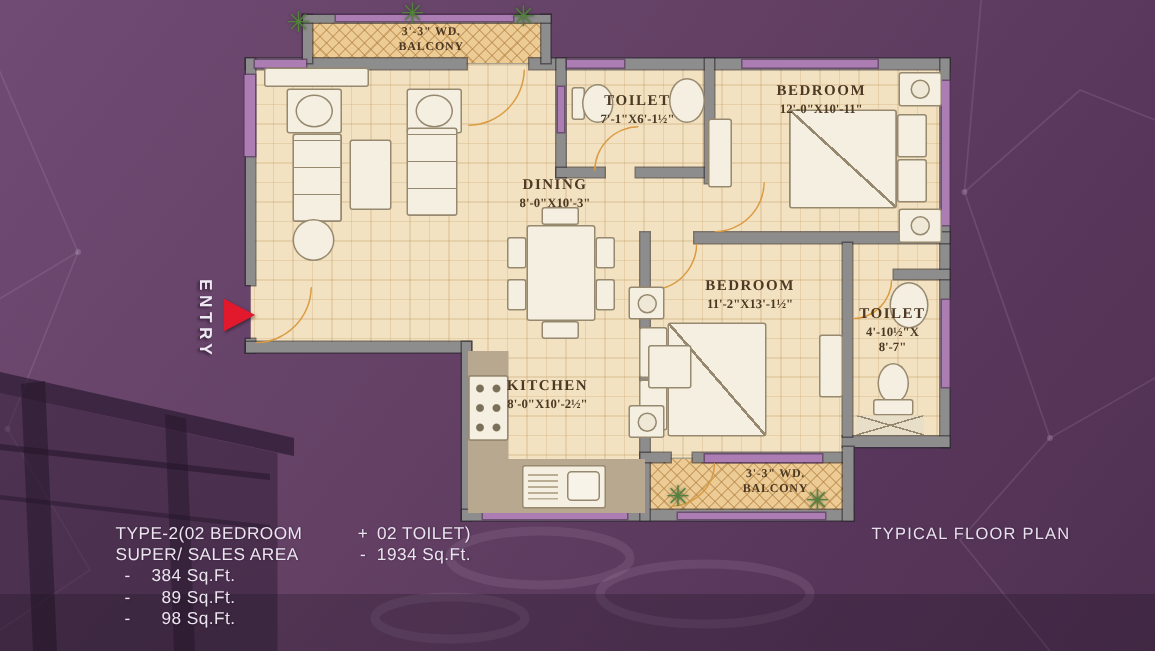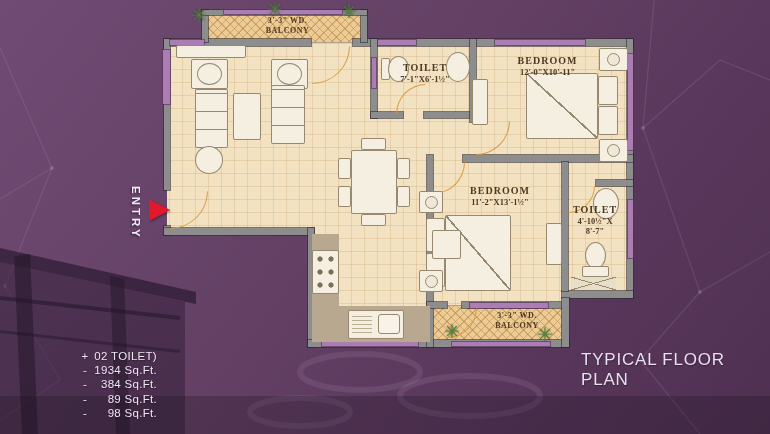--- a/index.html
+++ b/index.html
@@ -158,21 +158,21 @@
     filter:drop-shadow(1px 1px 1px rgba(0,0,0,.4));}
 
   
   .info{left:77px;top:349px;width:237px;color:#ece5f0;font-size:11.5px;line-height:14.2px;
     letter-spacing:.3px;text-shadow:.5px .5px 1px rgba(40,20,45,.6);}
   .info .row{position:static;display:flex;}
   .info .lab{position:static;flex:1 1 auto;white-space:nowrap;}
   .info .sep{position:static;width:16px;text-align:center;}
   .info .val{position:static;width:64px;text-align:right;white-space:nowrap;}
 
-  .typical{left:581px;top:350px;font-size:17px;letter-spacing:.8px;color:#e8e1ed;
+  .typical{left:581px;top:350px;font-size:11px;letter-spacing:.8px;color:#e8e1ed;
     text-shadow:.5px .5px 1px rgba(40,20,45,.6);}
 </style>
 </head>
 <body>
 
 <div class="stage">
 
   <svg class="bg" width="770" height="434" viewBox="0 0 770 434">
     <g stroke="#cbb9d6" stroke-opacity="0.14" fill="none" stroke-width="1.2">
       <polyline points="655,-10 643,128 700,292 770,252"></polyline>
@@ -315,51 +315,61 @@
   <span class="plant pl1">✳</span>
   <span class="plant pl2">✳</span>
   <span class="plant pl3">✳</span>
   <span class="plant pl4">✳</span>
   <span class="plant pl5">✳</span>
 
   <div class="lbl L1">
     <span class="sm">3'-3" WD.</span>
     <span class="sm">BALCONY</span>
   </div>
+  <div class="lbl L3">
+    <span class="nm">DINING</span>
+    <span class="dim">8'-0"X10'-3"</span>
+  </div>
   <div class="lbl L4">
     <span class="nm">TOILET</span>
     <span class="dim">7'-1"X6'-1½"</span>
   </div>
   <div class="lbl L5">
     <span class="nm">BEDROOM</span>
     <span class="dim">12'-0"X10'-11"</span>
   </div>
   <div class="lbl L6">
     <span class="nm">BEDROOM</span>
     <span class="dim">11'-2"X13'-1½"</span>
   </div>
   <div class="lbl L7">
     <span class="nm">TOILET</span>
     <span class="dim">4'-10½"X</span>
     <span class="dim">8'-7"</span>
   </div>
+  <div class="lbl L8">
+    <span class="nm">KITCHEN</span>
+    <span class="dim">8'-0"X10'-2½"</span>
+  </div>
   <div class="lbl L9">
     <span class="sm">3'-3" WD.</span>
     <span class="sm">BALCONY</span>
   </div>
 
   <div class="entry">ENTRY</div>
   <div class="arrow"></div>
 
   <div class="info">
     <div class="row">
+      <span class="lab">TYPE-2(02 BEDROOM</span>
       <span class="sep">+</span>
       <span class="val">02 TOILET)</span>
     </div>
     <div class="row">
+      <span class="lab">SUPER/ SALES AREA</span>
       <span class="sep">-</span>
       <span class="val">1934 Sq.Ft.</span>
     </div>
     <div class="row">
       <span class="sep">-</span>
       <span class="val">384 Sq.Ft.</span>
     </div>
     <div class="row">
       <span class="sep">-</span>
       <span class="val">89 Sq.Ft.</span>

